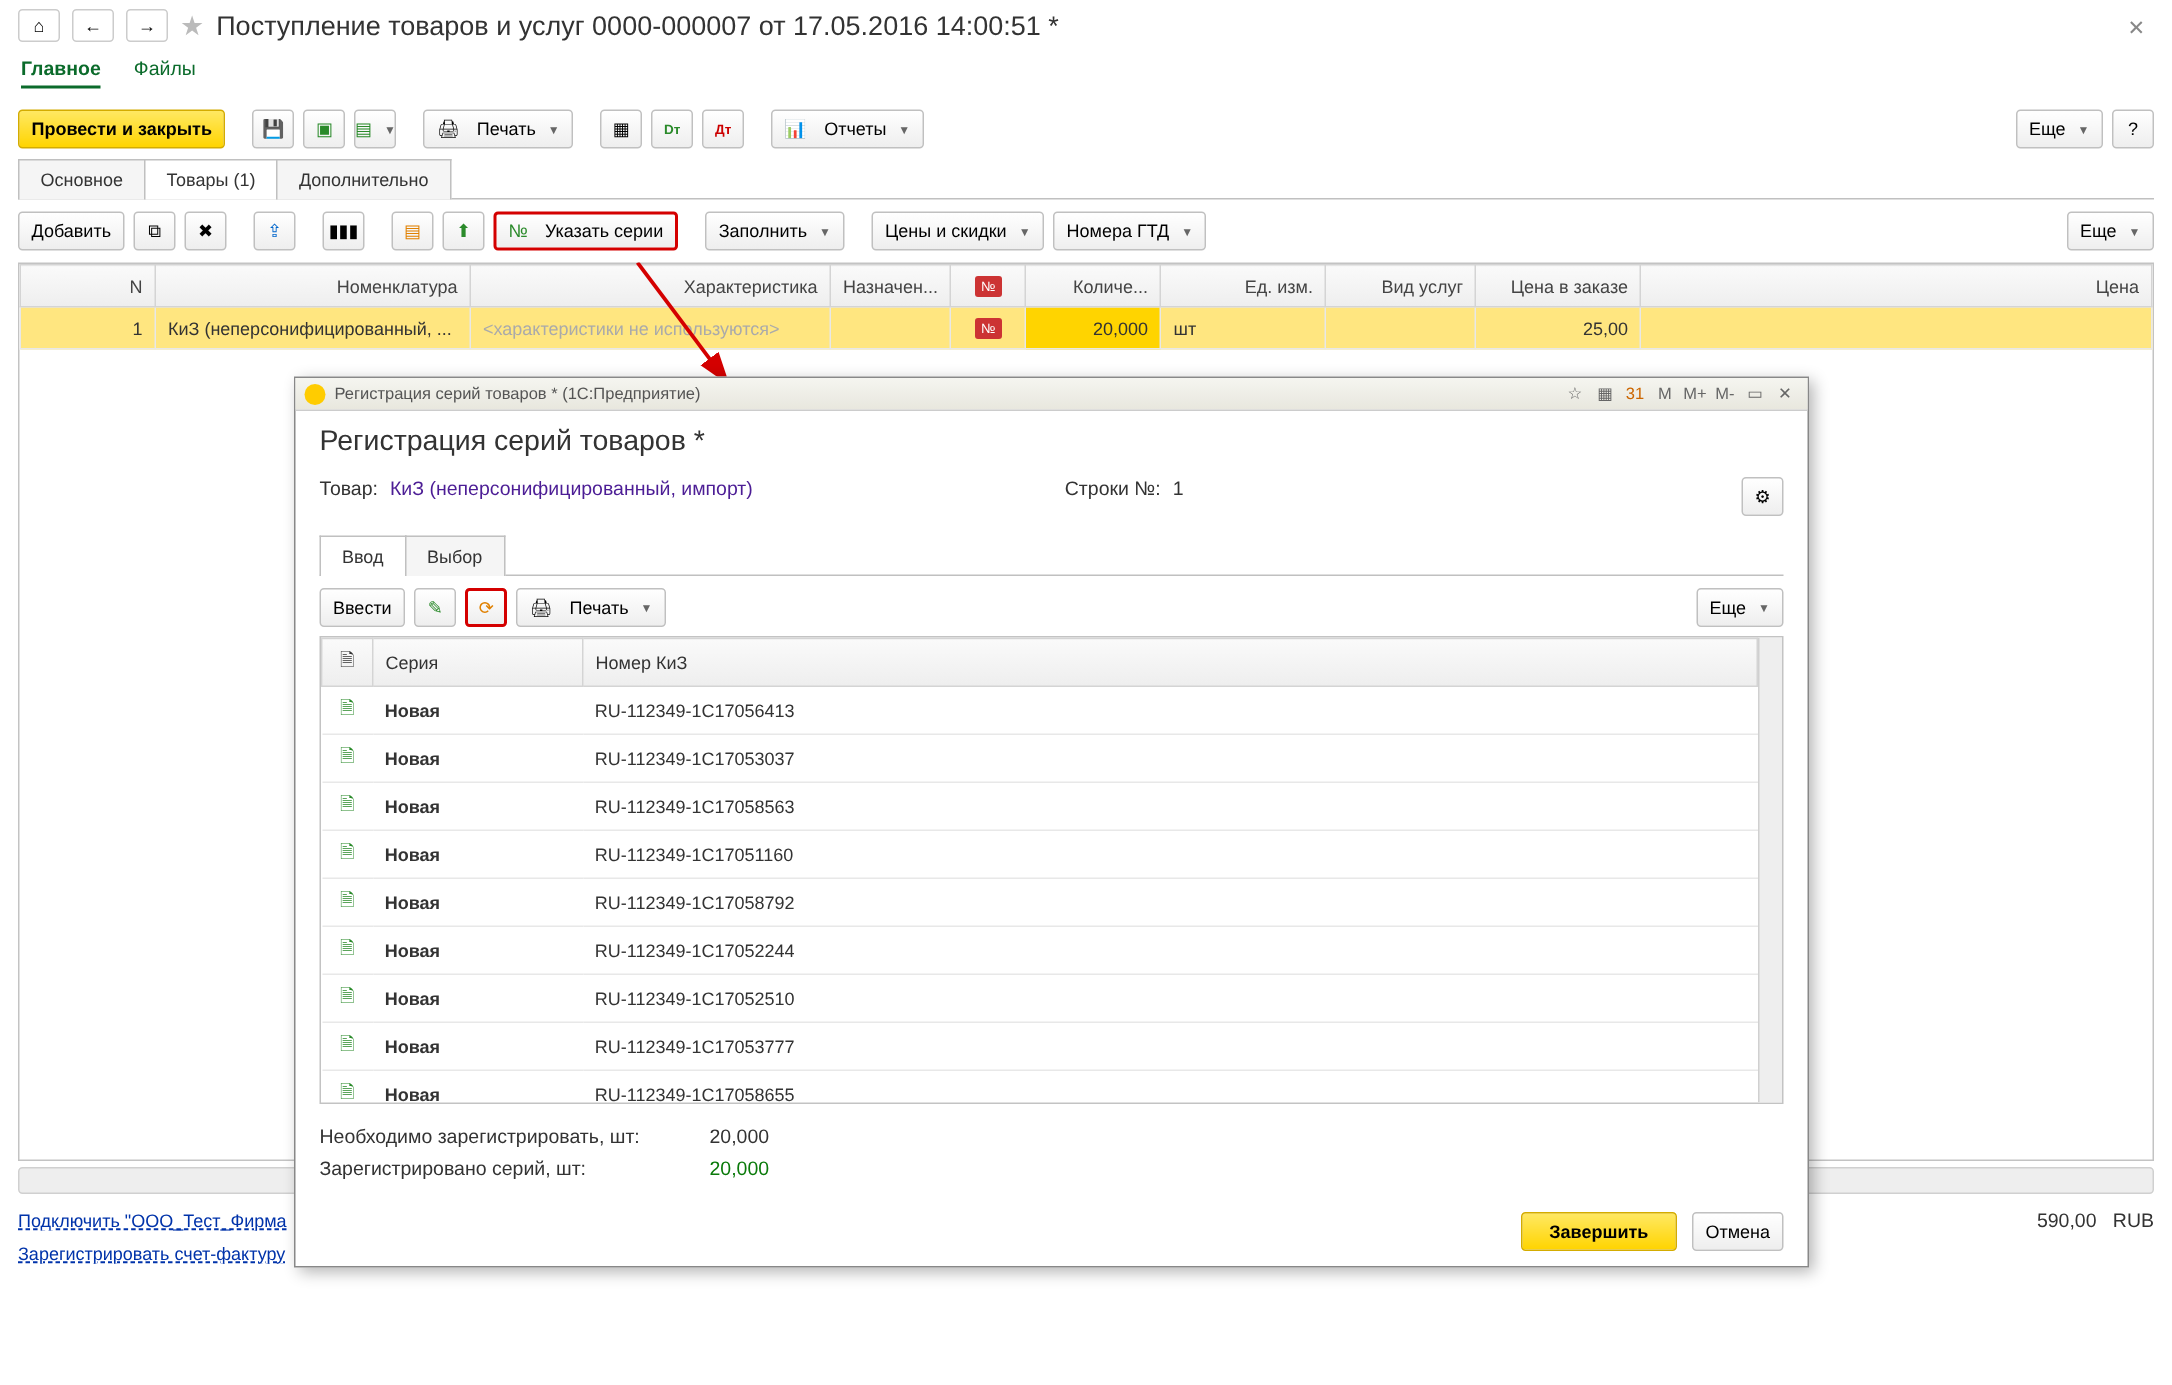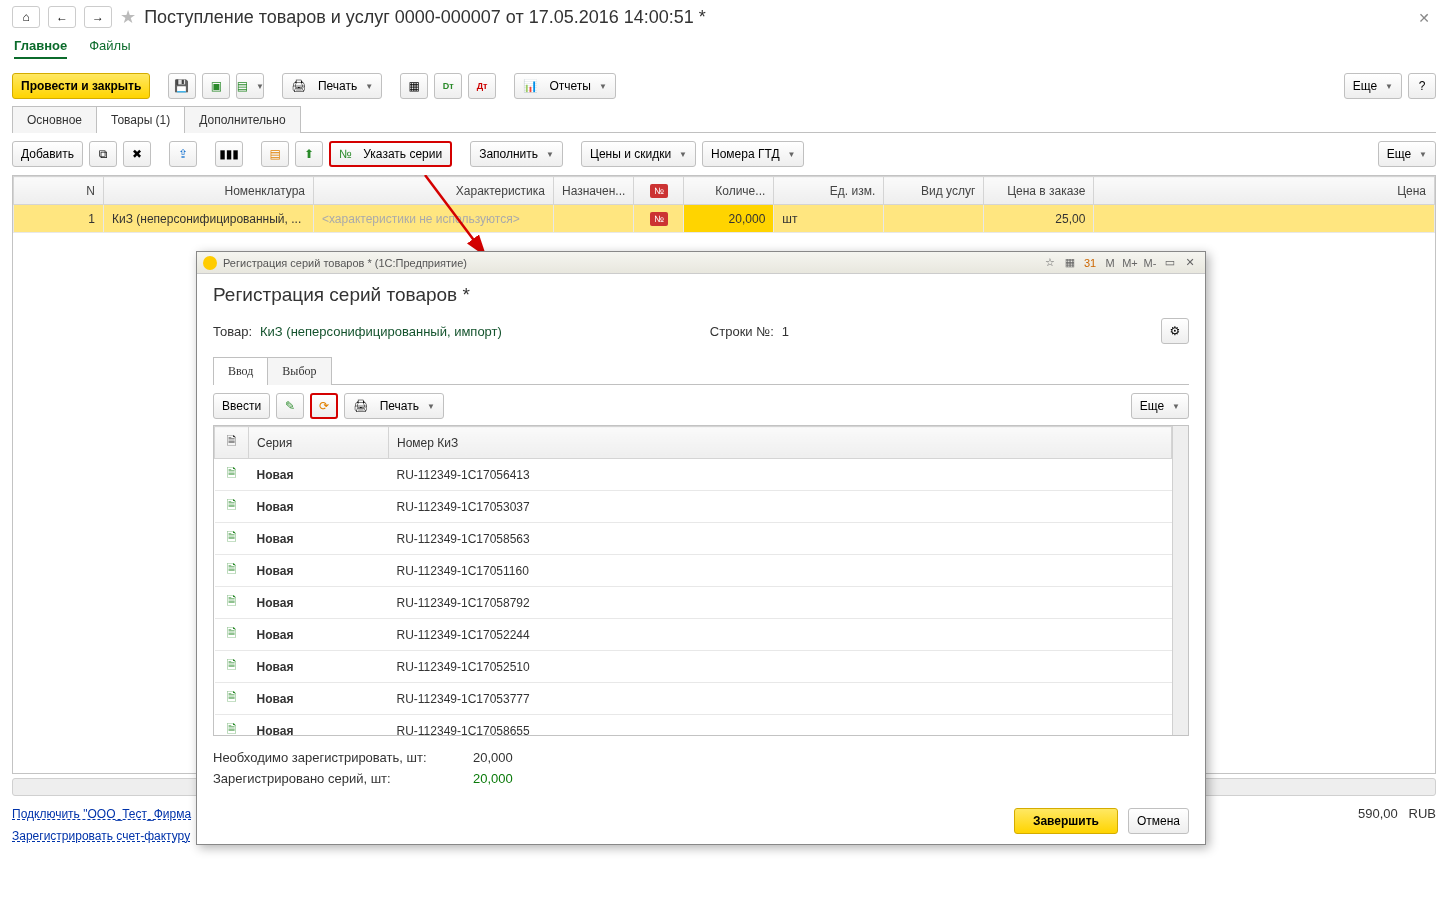--- a/index.html
+++ b/index.html
@@ -55,27 +55,27 @@
 .footer-links a { color: #0033aa; text-decoration: underline dashed; cursor: pointer; }
 .footer-right { margin-left: auto; font-size: 13px; }
 
 
 .dialog { position: absolute; left: 196px; top: 251px; width: 1010px; height: 594px; background: #fff; border: 1px solid #888; box-shadow: 3px 3px 10px rgba(0,0,0,0.3); display: flex; flex-direction: column; }
 .dlg-titlebar { height: 22px; background: linear-gradient(#f5f5f0,#e8e7de); display: flex; align-items: center; padding: 0 6px; gap: 6px; font-size: 11px; color: #555; border-bottom:1px solid #ccc; }
 .dlg-titlebar .win-icons { margin-left: auto; display:flex; gap:2px; }
 .dlg-titlebar .wi { width:18px; height:16px; display:inline-flex; align-items:center; justify-content:center; color:#666; font-size:11px; cursor:pointer; }
 .dlg-body { padding: 10px 16px; flex:1; display:flex; flex-direction:column; overflow:hidden; }
 .dlg-h1 { font-size: 19px; font-weight: 400; margin-bottom: 12px; }
-.dlg-inforow { display:flex; align-items:center; gap:8px; margin-bottom:12px; font-size:13px; }
-.dlg-inforow .link { color:#14532d; }
+.dlg-inforow { display:flex; gap:8px; margin-bottom:12px; font-size:13px; }
+.dlg-inforow .link { color:#4c1d95; }
 .dlg-inforow .row-right { margin-left:200px; }
 .gear-btn { width:28px; height:26px; border:1px solid #c0c0c0; background:linear-gradient(#fff,#eee); border-radius:3px; margin-left:auto; cursor:pointer; display:inline-flex; align-items:center; justify-content:center; }
 
 .dlg-tabs { display:flex; border-bottom:1px solid #c0c0c0; margin-bottom:8px; }
-.dlg-tab { padding:6px 14px; border:1px solid #c0c0c0; border-bottom:none; margin-right:-1px; background:#f5f5f5; cursor:pointer; font-size:12px; position:relative; top:1px;font-family:Liberation Serif, serif; }
+.dlg-tab { padding:6px 14px; border:1px solid #c0c0c0; border-bottom:none; margin-right:-1px; background:#f5f5f5; cursor:pointer; font-size:12px; position:relative; top:1px; }
 .dlg-tab.active { background:#fff; }
 
 .dlg-tb { display:flex; align-items:flex-end; gap:6px; margin-bottom:6px; }
 .dlg-tb .highlight-red { border:2px solid #d40000; }
 
 .series-table-wrap { border:1px solid #c3c3c3; flex:1; overflow:hidden; display:flex; }
 .series-table { width:100%; border-collapse:collapse; }
 .series-table th { background:linear-gradient(#fafafa,#eee); border:1px solid #d4d4d4; padding:5px 8px; text-align:left; font-weight:400; font-size:12px; }
 .series-table td { border-bottom:1px solid #e8e8e8; padding:5px 8px; font-size:12px; }
 .series-table td.bold { font-weight:700; }

